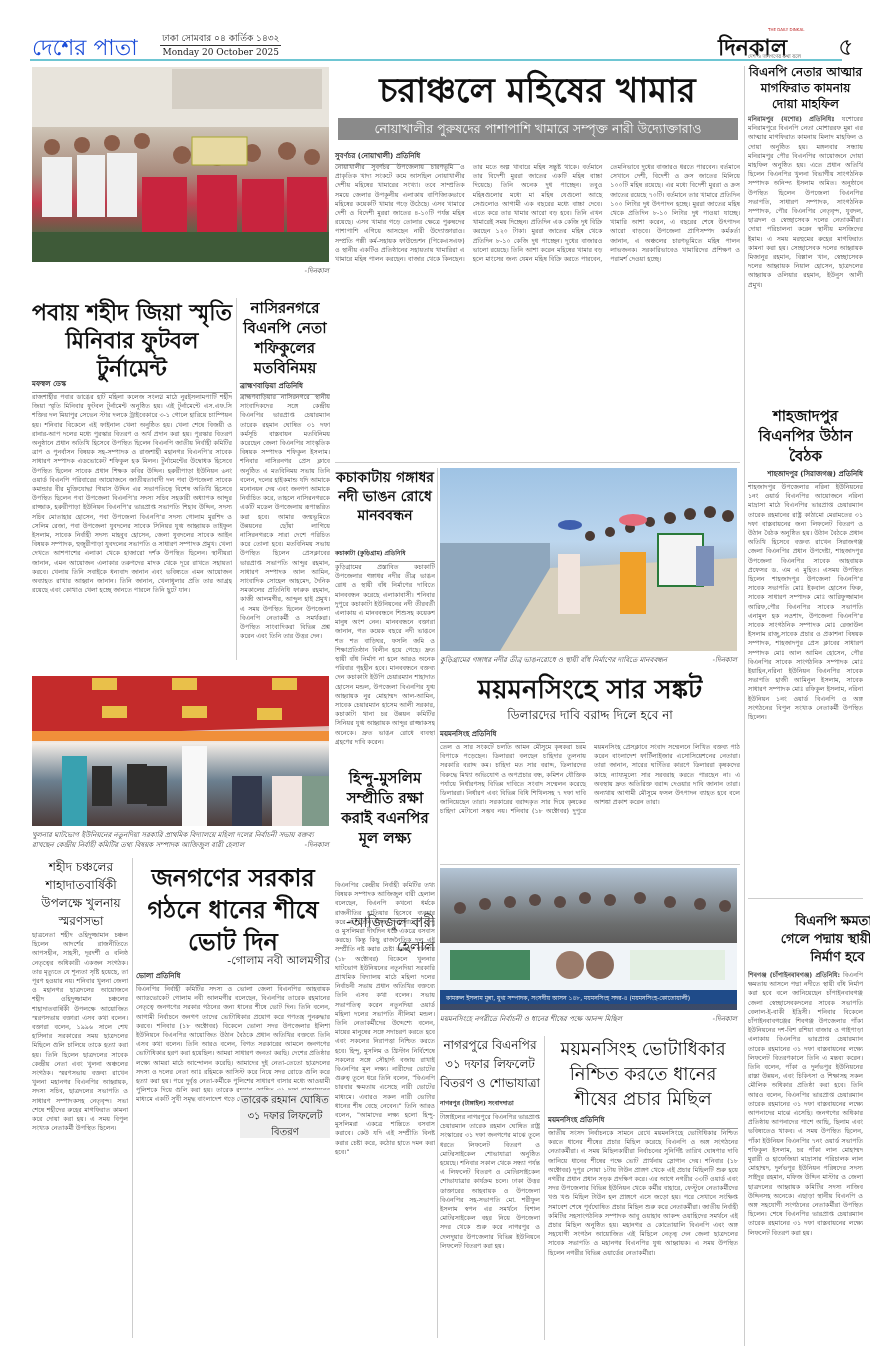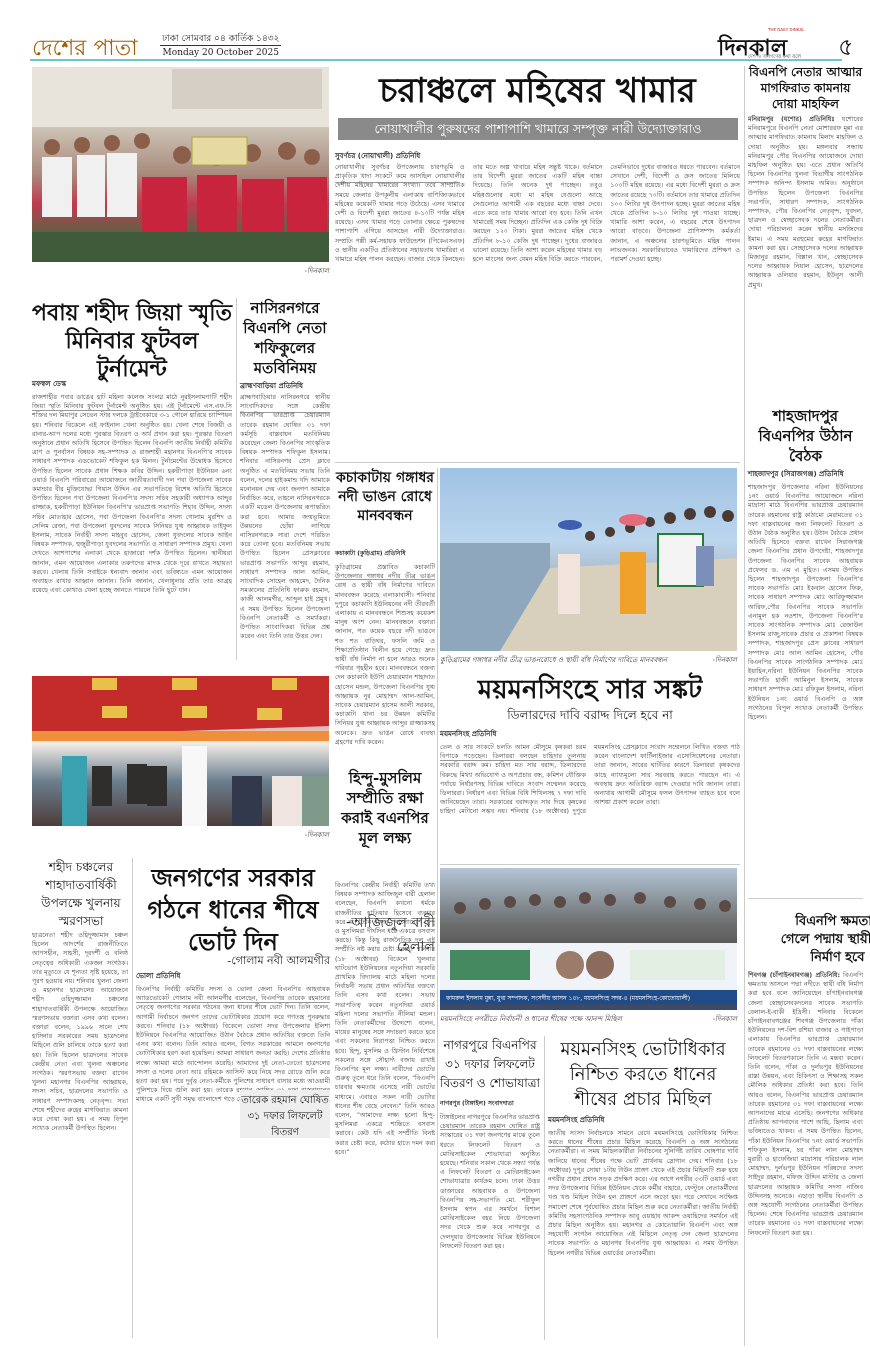--- a/index.html
+++ b/index.html
@@ -1,32 +1,32 @@
 <!DOCTYPE html>
 <html><head>
 <meta charset="utf-8">
 <style>
   * { box-sizing: border-box; margin: 0; padding: 0; }
   body { width: 870px; height: 1352px; background: #fff; font-family: "DejaVu Sans", sans-serif; color: #222; overflow: hidden; position: relative; }
   .abs { position: absolute; }
   .header-rule { position: absolute; left: 30px; top: 59px; width: 812px; height: 2px; background: #6ec6d3; }
-  .section-name { left: 32px; top: 30px; font-size: 22px; color: #a16207; font-family: "DejaVu Serif", serif; }
+  .section-name { left: 32px; top: 30px; font-size: 22px; color: #1d4ed8; font-family: "DejaVu Serif", serif; }
   .date-box { left: 160px; top: 32px; font-size: 9px; text-align: center; font-family: "DejaVu Serif", serif; line-height: 13px; }
   .date-box div { border-bottom: 1px solid #333; padding: 0 2px; }
   .logo { left: 718px; top: 30px; width: 110px; height: 28px; }
   .logo .main { font-size: 22px; font-weight: bold; color: #111; font-family: "DejaVu Serif", serif; }
   .logo .tag { position: absolute; left: 30px; top: 23px; font-size: 5px; color: #444; white-space: nowrap; }
   .logo .eng { position: absolute; left: 50px; top: -3px; font-size: 4px; color: #b22; white-space: nowrap; }
   .page-no { left: 838px; top: 28px; font-size: 24px; color: #111; font-family: "DejaVu Serif", serif; }
 
   .photo { position: absolute; overflow: hidden; }
   .caption { position: absolute; font-size: 7px; font-style: italic; color: #333; line-height: 10px; }
   .caption .credit { float: right; }
   .headline { position: absolute; text-align: center; font-weight: bold; color: #111; font-family: "DejaVu Serif", serif; }
-  .byline { position: absolute; font-size: 7px; font-weight: bold; color: #333; border-bottom: 1px solid #999; padding-bottom: 20px; }
+  .byline { position: absolute; font-size: 7px; font-weight: bold; color: #333; border-bottom: 1px solid #999; padding-bottom: 2px; }
   .body-text { position: absolute; font-size: 6.3px; line-height: 9.2px; color: #444; text-align: justify; overflow: hidden; }
   .cols2 { column-count: 2; column-gap: 8px; }
   .cols3 { column-count: 3; column-gap: 8px; }
   .vrule { position: absolute; width: 1px; background: #ccc; }
   .hrule { position: absolute; height: 1px; background: #ccc; }
   .kicker-bar { position: absolute; background: #8a8a8a; color: #fff; text-align: center; font-size: 15px; line-height: 22px; font-family: "DejaVu Sans", sans-serif; }
   .boxed-head { position: absolute; background: #eee; text-align: center; font-family: "DejaVu Serif", serif; color:#111; }
   .subhead { position: absolute; text-align: center; font-size: 15px; color: #222; font-family: "DejaVu Sans", sans-serif; }
   .author-line { position: absolute; font-size: 11px; color: #222; text-align: right; }
 </style>
@@ -95,21 +95,21 @@
 <div class="body-text cols3" style="left:335px;top:162px;width:405px;height:290px;">নোয়াখালীর সুবর্ণচর উপজেলায় চারণভূমি ও প্রাকৃতিক খাদ্য সংকটে কমে আসছিল নোয়াখালীর দেশীয় মহিষের খামারের সংখ্যা। তবে সাম্প্রতিক সময়ে জেলার উপকূলীয় এলাকায় বাণিজ্যিকভাবে মহিষের কয়েকটি খামার গড়ে উঠেছে। এসব খামারে দেশী ও বিদেশী মুররা জাতের ৪-১০টি পর্যন্ত মহিষ রয়েছে। এসব খামার গড়ে তোলার ক্ষেত্রে পুরুষদের পাশাপাশি এগিয়ে আসছেন নারী উদ্যোক্তারাও। সম্প্রতি পল্লী কর্ম-সহায়ক ফাউন্ডেশন (পিকেএসএফ) ও স্থানীয় একটিও প্রতিষ্ঠানের সহায়তায় খামারিরা এ খামারে মহিষ পালন করছেন। বাজার থেকে কিনছেন। তার মতে অল্প খাবারে মহিষ সন্তুষ্ট থাকে। বর্তমানে তার বিদেশী মুররা জাতের একটি মহিষ বাচ্চা দিয়েছে। তিনি অনেক দুধ পাচ্ছেন। তবুও মহিষগুলোর মধ্যে মা মহিষ যেগুলো আছে সেগুলোও আগামী এক বছরের মধ্যে বাচ্চা দেবে। এতে করে তার খামার আরো বড় হবে। তিনি এখন খামারেই সময় দিচ্ছেন। প্রতিদিন এক কেজি দুধ বিক্রি করছেন ১২০ টাকা। মুররা জাতের মহিষ থেকে প্রতিদিন ৮-১০ কেজি দুধ পাচ্ছেন। দুধের বাজারও ভালো রয়েছে। তিনি আশা করেন মহিষের খামার বড় হলে মাংসের জন্য যেমন মহিষ বিক্রি করতে পারবেন, তেমনিভাবে দুধের বাজারও ধরতে পারবেন। বর্তমানে সেখানে দেশী, বিদেশী ও ক্রস জাতের মিলিয়ে ১০০টি মহিষ রয়েছে। এর মধ্যে বিদেশী মুররা ও ক্রস জাতের রয়েছে ৭০টি। বর্তমানে তার খামারে প্রতিদিন ১০০ লিটার দুধ উৎপাদন হচ্ছে। মুররা জাতের মহিষ থেকে প্রতিদিন ৮-১০ লিটার দুধ পাওয়া যাচ্ছে। খামারি আশা করেন, এ বছরের শেষে উৎপাদন আরো বাড়বে। উপজেলা প্রাণিসম্পদ কর্মকর্তা জানান, এ অঞ্চলের চারণভূমিতে মহিষ পালন লাভজনক। সরকারিভাবেও খামারিদের প্রশিক্ষণ ও পরামর্শ দেওয়া হচ্ছে।</div>
 
 <div class="vrule" style="left:744px;top:66px;height:1280px;"></div>
 <div class="headline" style="left:748px;top:64px;width:115px;font-size:12px;line-height:16px;">বিএনপি নেতার আত্মার মাগফিরাত কামনায় দোয়া মাহফিল</div>
 <div class="body-text" style="left:748px;top:114px;width:115px;height:286px;">
   <b>মনিরামপুর (যশোর) প্রতিনিধিঃ</b>
   <span>যশোরের মনিরামপুরে বিএনপি নেতা মোশাররফ মুন্না এর আত্মার মাগফিরাত কামনায় মিলাদ মাহফিল ও দোয়া অনুষ্ঠিত হয়। মঙ্গলবার সন্ধ্যায় মনিরামপুর পৌর বিএনপির আয়োজনে দোয়া মাহফিল অনুষ্ঠিত হয়। এতে প্রধান অতিথি ছিলেন বিএনপির খুলনা বিভাগীয় সাংগঠনিক সম্পাদক অনিন্দ্য ইসলাম অমিত। অনুষ্ঠানে উপস্থিত ছিলেন উপজেলা বিএনপির সভাপতি, সাধারণ সম্পাদক, সাংগঠনিক সম্পাদক, পৌর বিএনপির নেতৃবৃন্দ, যুবদল, ছাত্রদল ও স্বেচ্ছাসেবক দলের নেতাকর্মীরা। দোয়া পরিচালনা করেন স্থানীয় মসজিদের ইমাম। এ সময় মরহুমের রুহের মাগফিরাত কামনা করা হয়। সেচ্ছাসেবক দলের আহ্বায়ক মিজানুর রহমান, বিল্লাল খান, স্বেচ্ছাসেবক দলের আহ্বায়ক নিয়াল হোসেন, ছাত্রদলের আহ্বায়ক ওলিয়ার রহমান, ইউনুস আলী প্রমুখ।</span>
 </div>
 
 <div class="headline" style="left:748px;top:406px;width:115px;font-size:15px;line-height:20px;">শাহজাদপুর বিএনপির উঠান বৈঠক</div>
-<div class="byline" style="left:748px;top:468px;width:115px;">শাহজাদপুর (সিরাজগঞ্জ) প্রতিনিধি</div>
+<div class="byline" style="left:748px;top:468px;width:115px;text-align:right;">শাহজাদপুর (সিরাজগঞ্জ) প্রতিনিধি</div>
 <div class="body-text" style="left:748px;top:482px;width:115px;height:412px;">শাহজাদপুর উপজেলার নরিনা ইউনিয়নের ১নং ওয়ার্ড বিএনপির আয়োজনে নরিনা মাদ্রাসা মাঠে বিএনপির ভারপ্রাপ্ত চেয়ারম্যান তারেক রহমানের রাষ্ট্র কাঠামো মেরামতের ৩১ দফা বাস্তবায়নের জন্য লিফলেট বিতরণ ও উঠান বৈঠক অনুষ্ঠিত হয়। উঠান বৈঠকে প্রধান অতিথি হিসেবে বক্তব্য রাখেন সিরাজগঞ্জ জেলা বিএনপির প্রধান উপদেষ্টা, শাহজাদপুর উপজেলা বিএনপির সাবেক আহবায়ক প্রফেসর ড. এম এ মুহিত। এসময় উপস্থিত ছিলেন শাহজাদপুর উপজেলা বিএনপি'র সাবেক সভাপতি মোঃ ইকবাল হোসেন ফিরু, সাবেক সাধারণ সম্পাদক মোঃ আরিফুজ্জামান আরিফ,পৌর বিএনপির সাবেক সভাপতি এনামুল হক নওশাদ, উপজেলা বিএনপি'র সাবেক সাংগঠনিক সম্পাদক মোঃ রেজাউল ইসলাম রাজু,সাবেক প্রচার ও প্রকাশনা বিষয়ক সম্পাদক, শাহজাদপুর প্রেস ক্লাবের সাধারণ সম্পাদক মোঃ আল আমিন হোসেন, পৌর বিএনপির সাবেক সাংগঠনিক সম্পাদক মোঃ ইয়াহিন,নরিনা ইউনিয়ন বিএনপির সাবেক সভাপতি হাজী আমিনুল ইসলাম, সাবেক সাধারণ সম্পাদক মোঃ রফিকুল ইসলাম, নরিনা ইউনিয়ন ১নং ওয়ার্ড বিএনপি ও অঙ্গ সংগঠনের বিপুল সংখ্যক নেতাকর্মী উপস্থিত ছিলেন।</div>
 
 <div class="hrule" style="left:335px;top:462px;width:405px;"></div>
 <div class="headline" style="left:335px;top:468px;width:100px;font-size:14px;line-height:19px;">কচাকাটায় গঙ্গাধর নদী ভাঙন রোধে মানববন্ধন</div>
 <div class="byline" style="left:335px;top:548px;width:100px;font-size:6px;">কচাকাটা (কুড়িগ্রাম) প্রতিনিধি</div>
 <div class="body-text" style="left:335px;top:562px;width:100px;height:200px;">কুড়িগ্রামের প্রস্তাবিত কচাকাটি উপজেলার গঙ্গাধর নদীর তীব্র ভাঙন রোধ ও স্থায়ী বাঁধ নির্মাণের দাবিতে মানববন্ধন করেছে এলাকাবাসী। শনিবার দুপুরে কচাকাটা ইউনিয়নের নদী তীরবর্তী এলাকায় এ মানববন্ধনে শিশুসহ কয়েকশ মানুষ অংশ নেন। মানববন্ধনে বক্তারা জানান, গত কয়েক বছরে নদী ভাঙনে শত শত বাড়িঘর, ফসলি জমি ও শিক্ষাপ্রতিষ্ঠান বিলীন হয়ে গেছে। দ্রুত স্থায়ী বাঁধ নির্মাণ না হলে আরও অনেক পরিবার গৃহহীন হবে। মানববন্ধনে বক্তব্য দেন কচাকাটা ইউপি চেয়ারম্যান শাহাদাত হোসেন মন্ডল, উপজেলা বিএনপির যুগ্ম আহ্বায়ক নুর মোহাম্মদ আল-আমিন, সাবেক চেয়ারম্যান হাসেম আলী সরকার, কচাকাটা থানা চর উন্নয়ন কমিটির সিনিয়র যুগ্ম আহ্বায়ক আব্দুর রাজ্জাকসহ অনেকে। দ্রুত ভাঙন রোধে ব্যবস্থা গ্রহণের দাবি করেন।</div>
 
 <div class="photo" style="left:440px;top:468px;width:297px;height:183px;background:linear-gradient(180deg,#9fc3e4 0%,#bcd6ee 40%,#a8b8c6 60%,#d9d2c4 75%,#cfc6b2 100%);">
   <svg width="297" height="183">
     <rect x="0" y="75" width="110" height="108" fill="#8fa7bd"></rect>
@@ -165,20 +165,21 @@
         <rect x="115" y="90" width="20" height="40"></rect>
       </g>
     <rect x="30" y="80" width="25" height="70" fill="#39a1b0"></rect>
     <rect x="150" y="70" width="25" height="80" fill="#f8f8f8"></rect>
     <rect x="200" y="100" width="30" height="50" fill="#33394c"></rect>
     <rect x="240" y="100" width="30" height="50" fill="#f0e4e0"></rect>
     <rect x="270" y="100" width="27" height="50" fill="#7f9a8a"></rect>
   </svg>
 </div>
 <div class="caption" style="left:32px;top:830px;width:297px;">
+  <span>খুলনার ঘাটভোগ ইউনিয়নের নতুনদিয়া সরকারি প্রাথমিক বিদ্যালয়ে মহিলা দলের নির্বাচনী সভায় বক্তব্য রাখছেন কেন্দ্রীয় নির্বাহী কমিটির তথ্য বিষয়ক সম্পাদক আজিজুল বারী হেলাল</span>
   <span class="credit">-দিনকাল</span>
 </div>
 
 <div class="headline" style="left:32px;top:858px;width:98px;font-size:12px;line-height:18px;font-weight:normal;">শহীদ চঞ্চলের শাহাদাতবার্ষিকী উপলক্ষে খুলনায় স্মরণসভা</div>
 <div class="body-text" style="left:32px;top:930px;width:96px;height:410px;">ছাত্রনেতা শহীদ ওহিদুজ্জামান চঞ্চল ছিলেন আদর্শের রাজনীতিতে আপসহীন, সাহসী, দূরদর্শী ও বলিষ্ঠ নেতৃত্বের অধিকারী একজন সংগঠক। তার মৃত্যুতে যে শূন্যতা সৃষ্টি হয়েছে, তা পূরণ হওয়ার নয়। শনিবার খুলনা জেলা ও মহানগর ছাত্রদলের আয়োজনে শহীদ ওহিদুজ্জামান চঞ্চলের শাহাদাতবার্ষিকী উপলক্ষে আয়োজিত স্মরণসভায় বক্তারা এসব কথা বলেন। বক্তারা বলেন, ১৯৯৬ সালে শেখ হাসিনার সরকারের সময় ছাত্রদলের মিছিলে গুলি চালিয়ে তাকে হত্যা করা হয়। তিনি ছিলেন ছাত্রদলের সাবেক কেন্দ্রীয় নেতা এবং খুলনা অঞ্চলের সংগঠক। স্মরণসভায় বক্তব্য রাখেন খুলনা মহানগর বিএনপির আহ্বায়ক, সদস্য সচিব, ছাত্রদলের সভাপতি ও সাধারণ সম্পাদকসহ নেতৃবৃন্দ। সভা শেষে শহীদের রুহের মাগফিরাত কামনা করে দোয়া করা হয়। এ সময় বিপুল সংখ্যক নেতাকর্মী উপস্থিত ছিলেন।</div>
 <div class="vrule" style="left:132px;top:858px;height:480px;"></div>
 
 <div class="headline" style="left:136px;top:862px;width:194px;font-size:24px;line-height:32px;">জনগণের সরকার গঠনে ধানের শীষে ভোট দিন</div>
 <div class="author-line" style="left:136px;top:952px;width:194px;">-গোলাম নবী আলমগীর</div>
 <div class="byline" style="left:136px;top:970px;width:194px;">ভোলা প্রতিনিধি</div>

